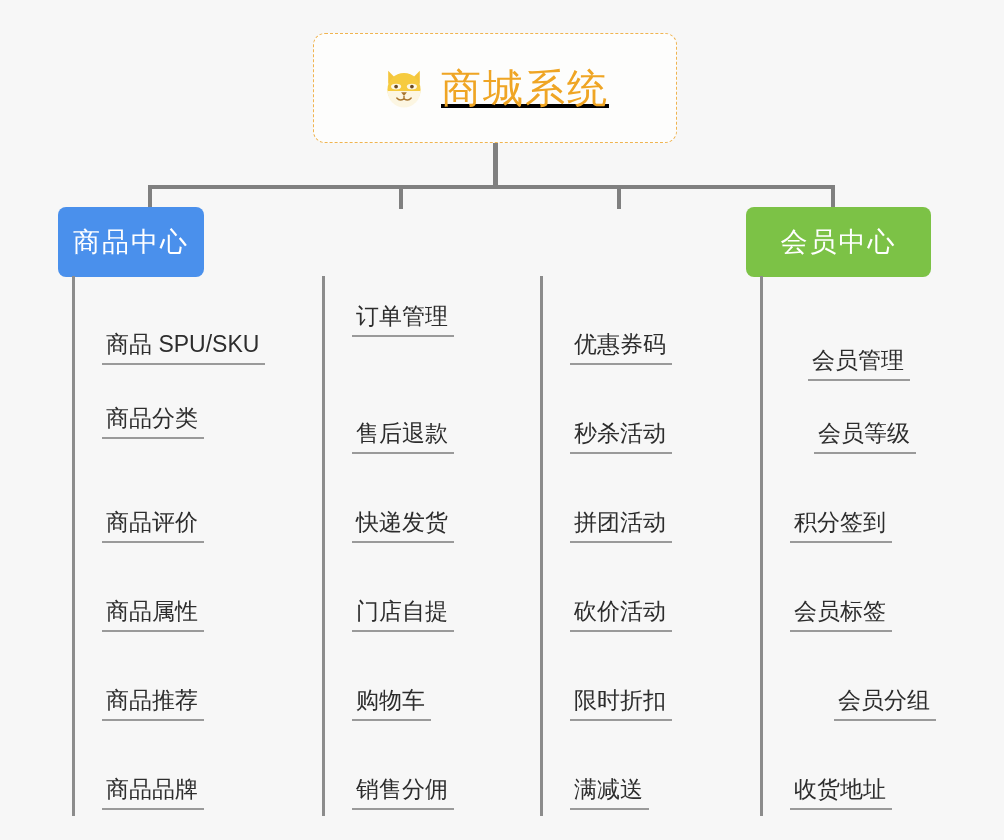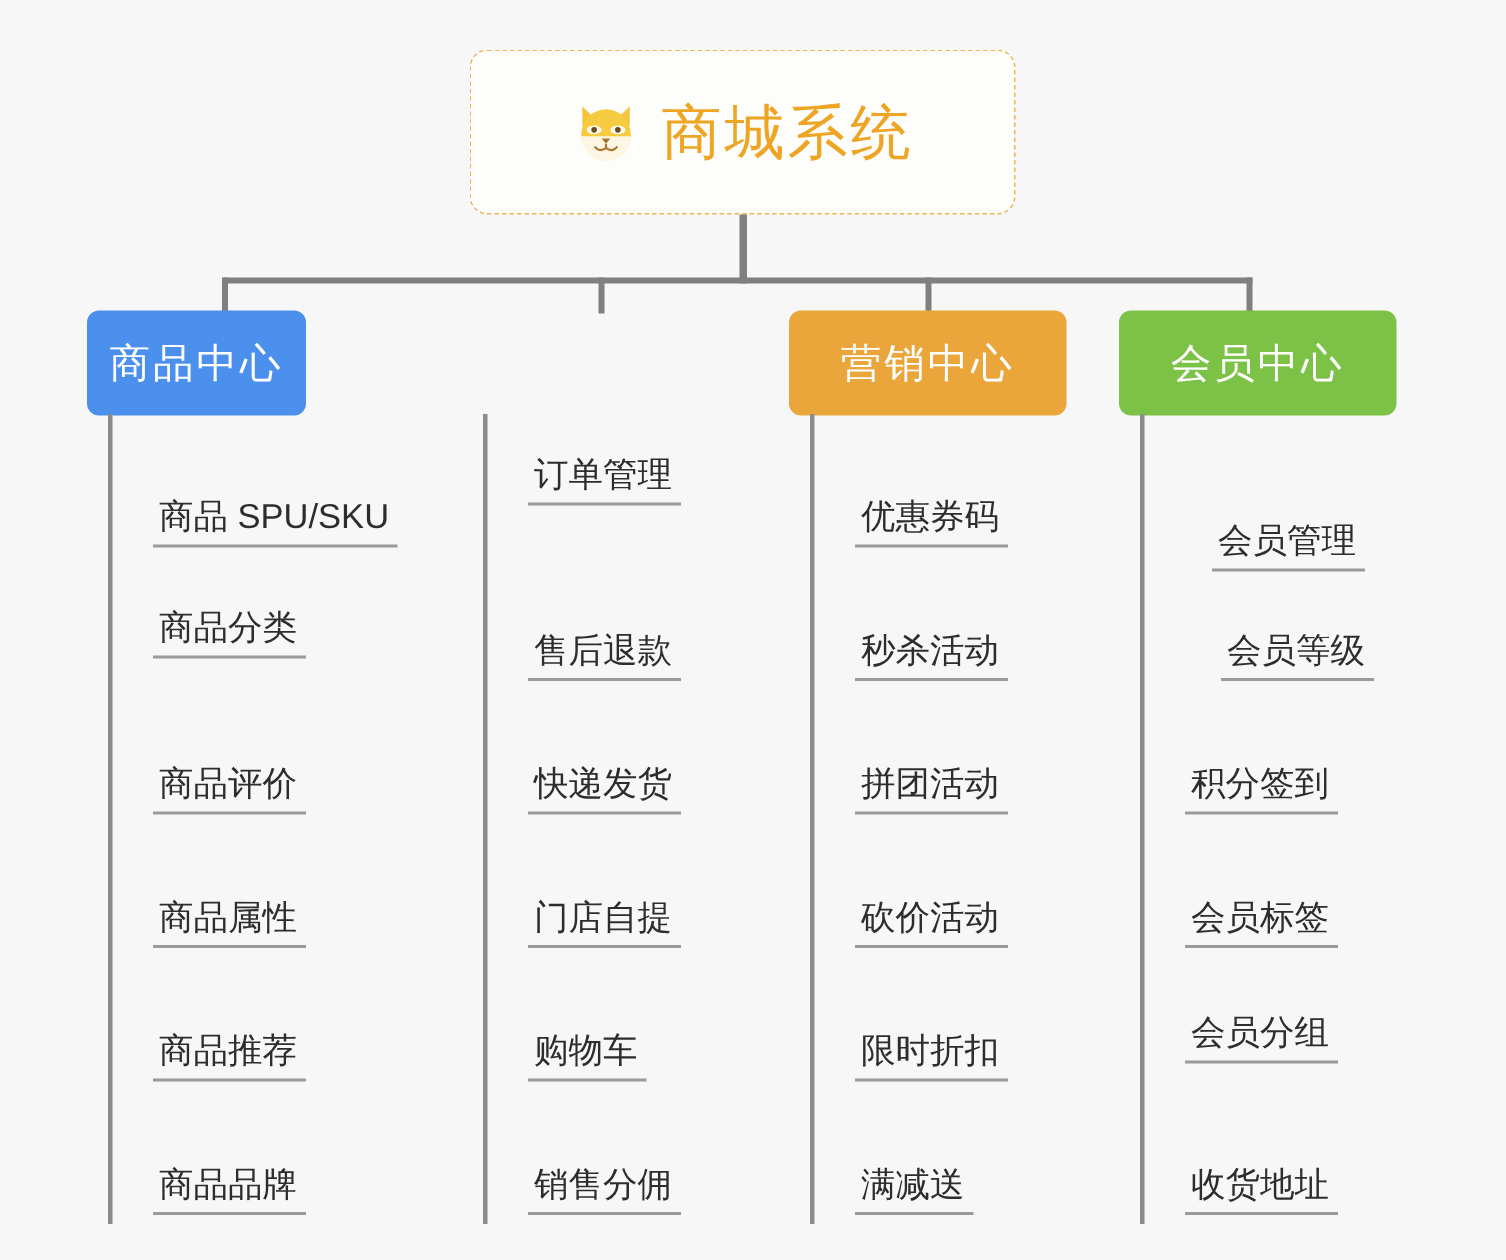--- a/index.html
+++ b/index.html
@@ -28,20 +28,21 @@
     width: 364px;
     height: 110px;
     box-sizing: border-box;
     background: #fdfdfc;
     border: 1px dashed #f0b450;
     border-radius: 12px;
     display: flex;
     align-items: center;
     justify-content: center;
     gap: 14px;
+    text-decoration: underline;
   }
   .root-emoji {
     font-size: 44px;
     line-height: 1;
     display: block;
   }
   .root-emoji svg { display: block; }
   .root-title {
     font-size: 40px;
     color: #efa524;
@@ -178,23 +179,20 @@
       <span class="leaf-text">门店自提</span>
     </div>
     <div class="leaf-item" style="top:356px;">
       <span class="leaf-text">购物车</span>
     </div>
     <div class="leaf-item" style="top:445px;">
       <span class="leaf-text">销售分佣</span>
     </div>
   </div>
 
-  <div class="cat" style="left:526px; top:207px; width:185px; background:#eaa53b;">
-    <span class="cat-label">营销中心</span>
-  </div>
   <div class="leaf-col" style="left:540px;">
     <div class="leaf-spine" style="height:540px;"></div>
     <div class="leaf-item" style="top:0px;">
       <span class="leaf-text">优惠券码</span>
     </div>
     <div class="leaf-item" style="top:89px;">
       <span class="leaf-text">秒杀活动</span>
     </div>
     <div class="leaf-item" style="top:178px;">
       <span class="leaf-text">拼团活动</span>
@@ -220,21 +218,21 @@
     </div>
     <div class="leaf-item" style="top:89px;margin-left:24px;">
       <span class="leaf-text">会员等级</span>
     </div>
     <div class="leaf-item" style="top:178px;">
       <span class="leaf-text">积分签到</span>
     </div>
     <div class="leaf-item" style="top:267px;">
       <span class="leaf-text">会员标签</span>
     </div>
-    <div class="leaf-item" style="top:344px;">
+    <div class="leaf-item" style="top:356px;margin-left:44px;">
       <span class="leaf-text">会员分组</span>
     </div>
     <div class="leaf-item" style="top:445px;">
       <span class="leaf-text">收货地址</span>
     </div>
   </div>
 
 </div>
 
 </body></html>

